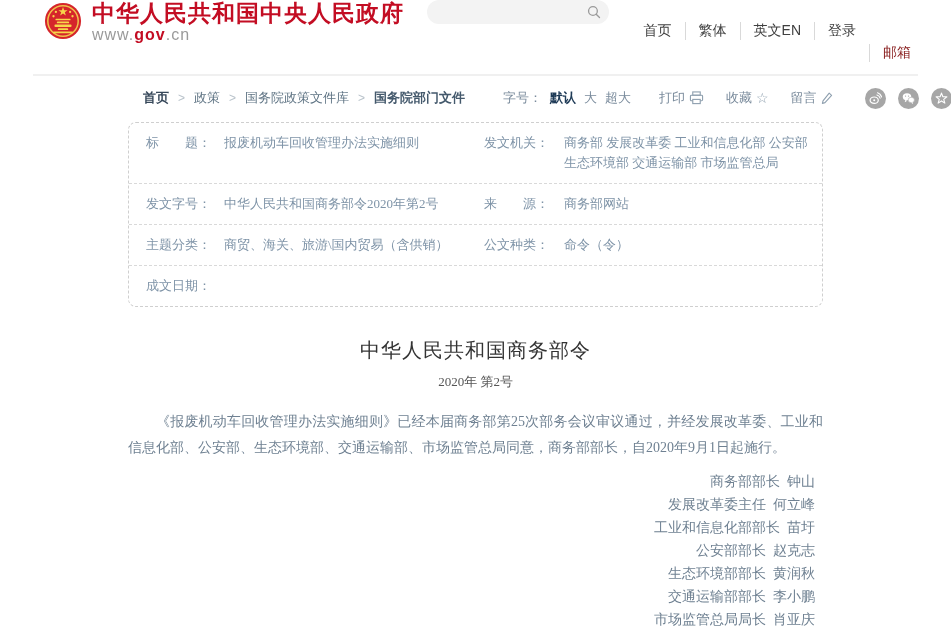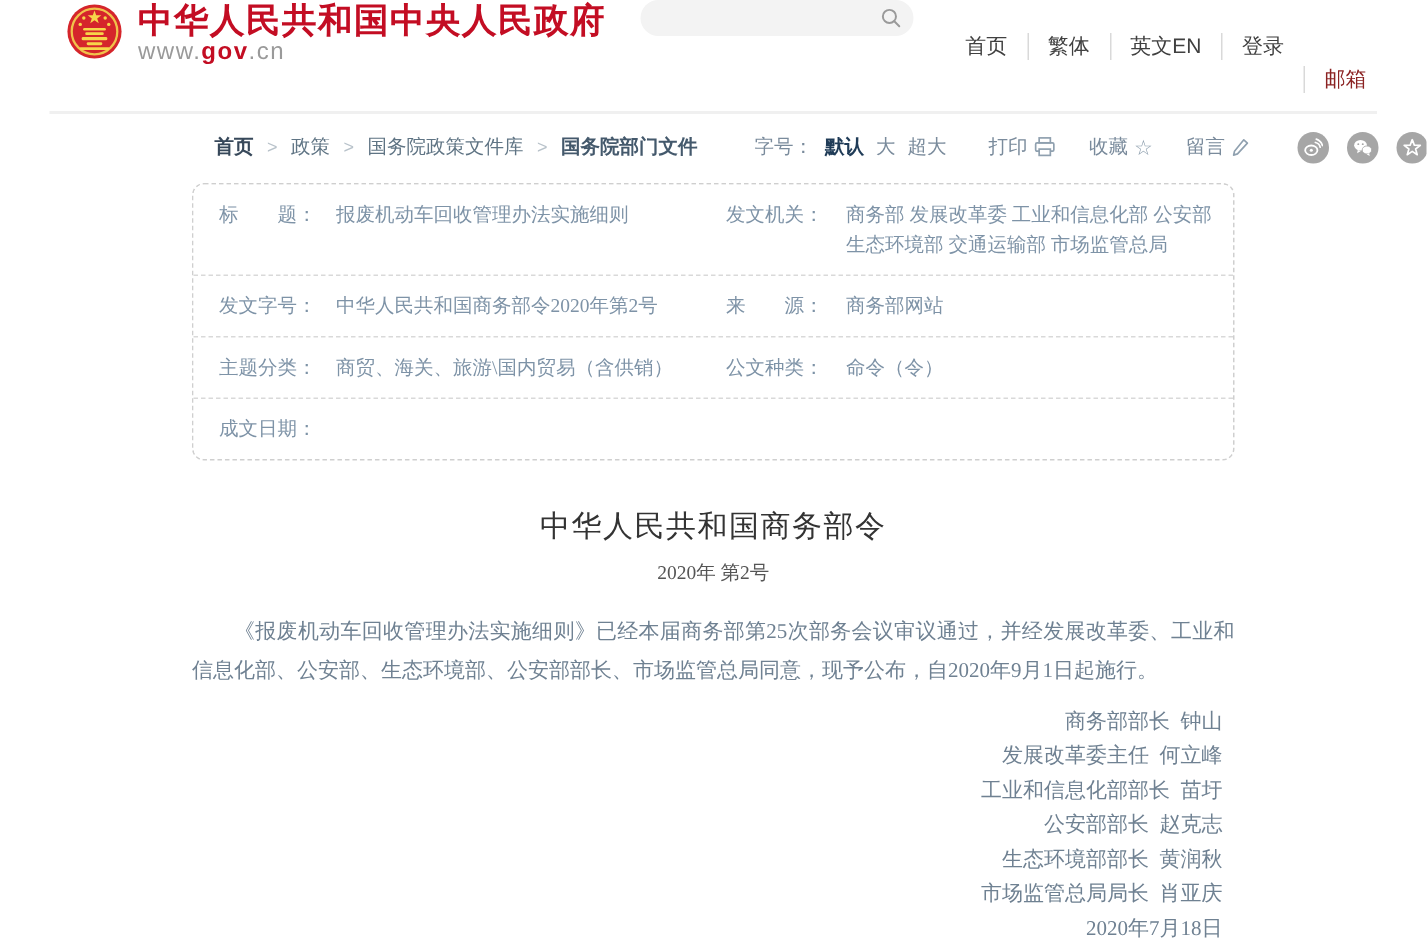--- a/index.html
+++ b/index.html
@@ -242,26 +242,27 @@
       <span class="meta-value">命令（令）</span>
     </div>
     <div class="meta-row">
       <span class="meta-label">成文日期：</span>
     </div>
   </div>
 
   <div class="article">
     <h1 class="doc-title">中华人民共和国商务部令</h1>
     <div class="doc-subtitle">2020年 第2号</div>
-    <p class="doc-paragraph">《报废机动车回收管理办法实施细则》已经本届商务部第25次部务会议审议通过，并经发展改革委、工业和信息化部、公安部、生态环境部、公安部部长、市场监管总局同意，现予公布，自2020年9月1日起施行。</p>
+    <p class="doc-paragraph">《报废机动车回收管理办法实施细则》已经本届商务部第25次部务会议审议通过，并经发展改革委、工业和信息化部、公安部、生态环境部、交通运输部、市场监管总局同意，商务部部长，自2020年9月1日起施行。</p>
 
     <div class="signatures">
       <div class="sig-line">商务部部长  钟山</div>
       <div class="sig-line">发展改革委主任  何立峰</div>
       <div class="sig-line">工业和信息化部部长  苗圩</div>
       <div class="sig-line">公安部部长  赵克志</div>
       <div class="sig-line">生态环境部部长  黄润秋</div>
+      <div class="sig-line">交通运输部部长  李小鹏</div>
       <div class="sig-line">市场监管总局局长  肖亚庆</div>
     </div>
     <div class="doc-date">2020年7月18日</div>
 
   </div>
 </div>
 
 </body></html>

